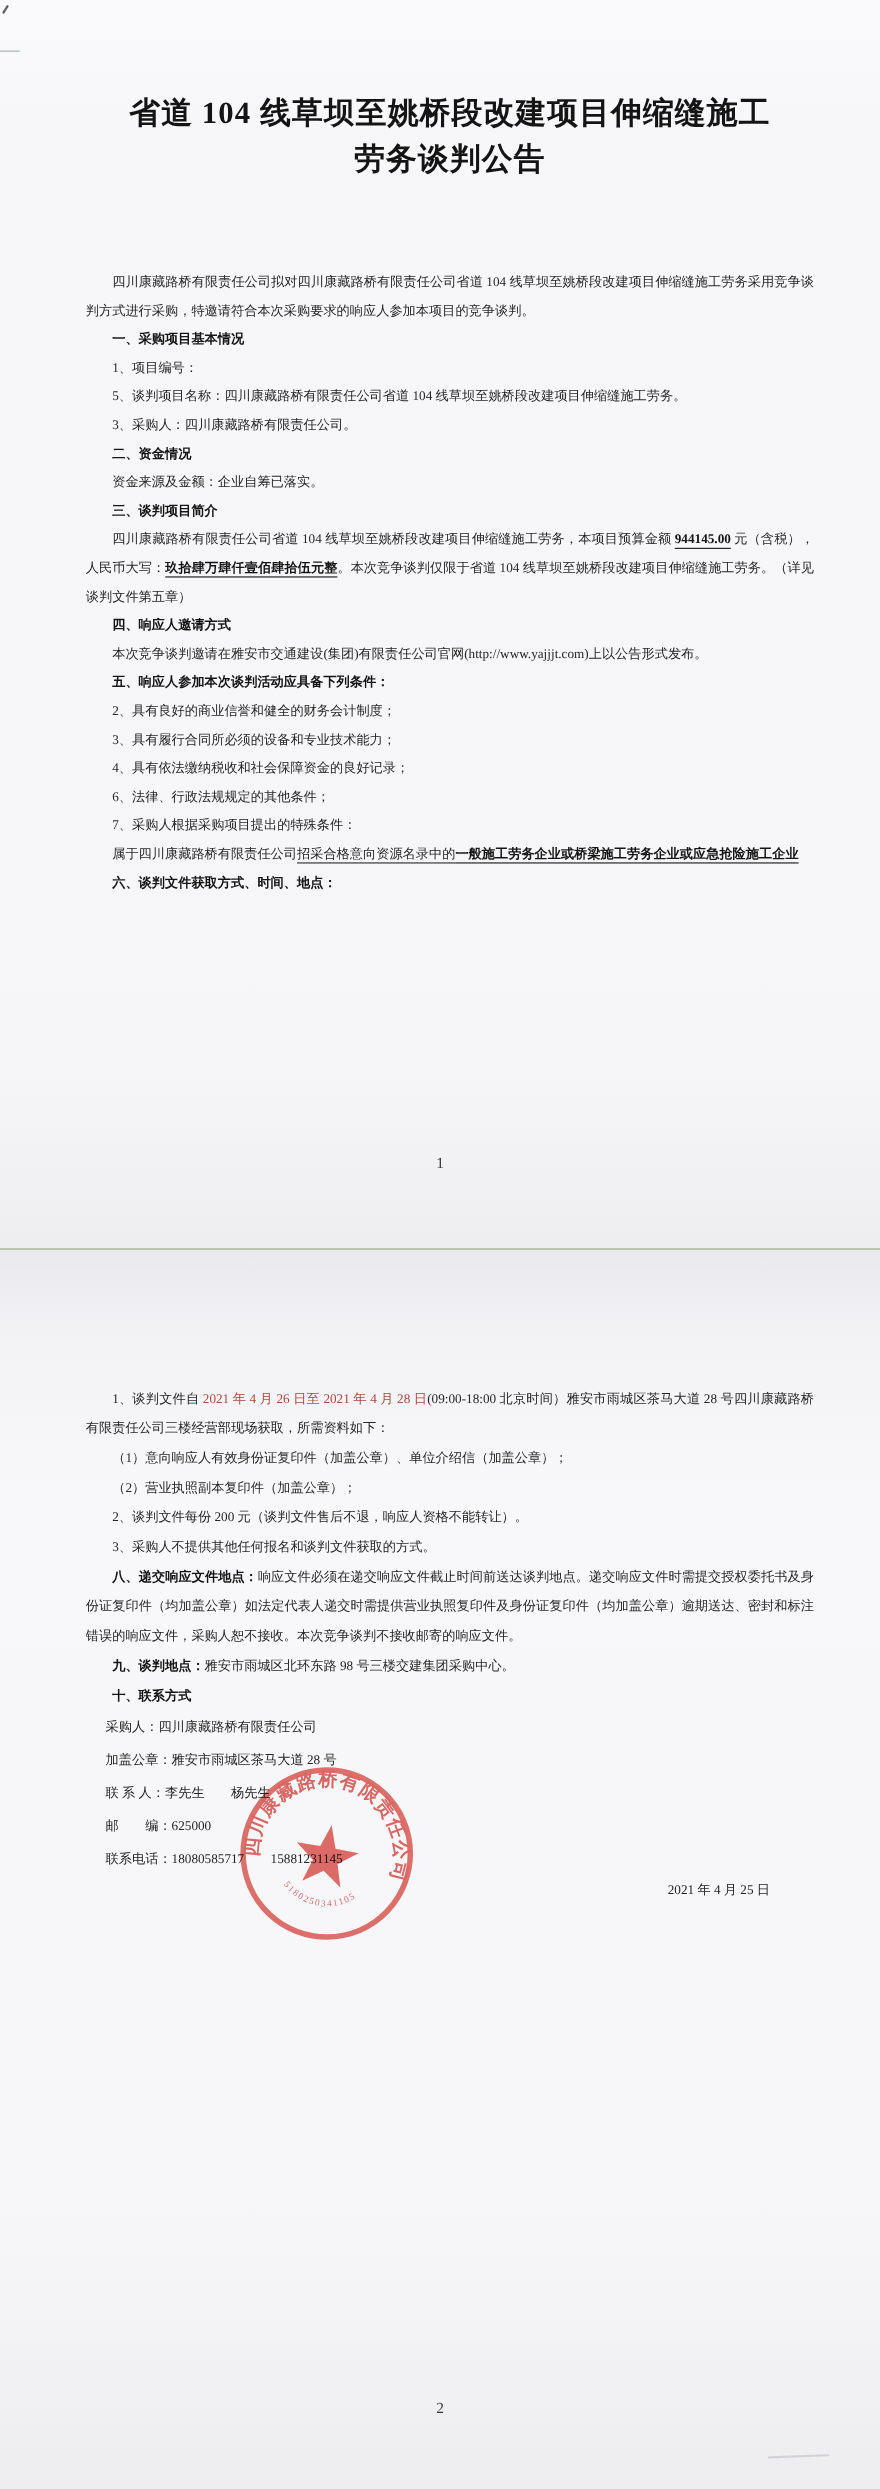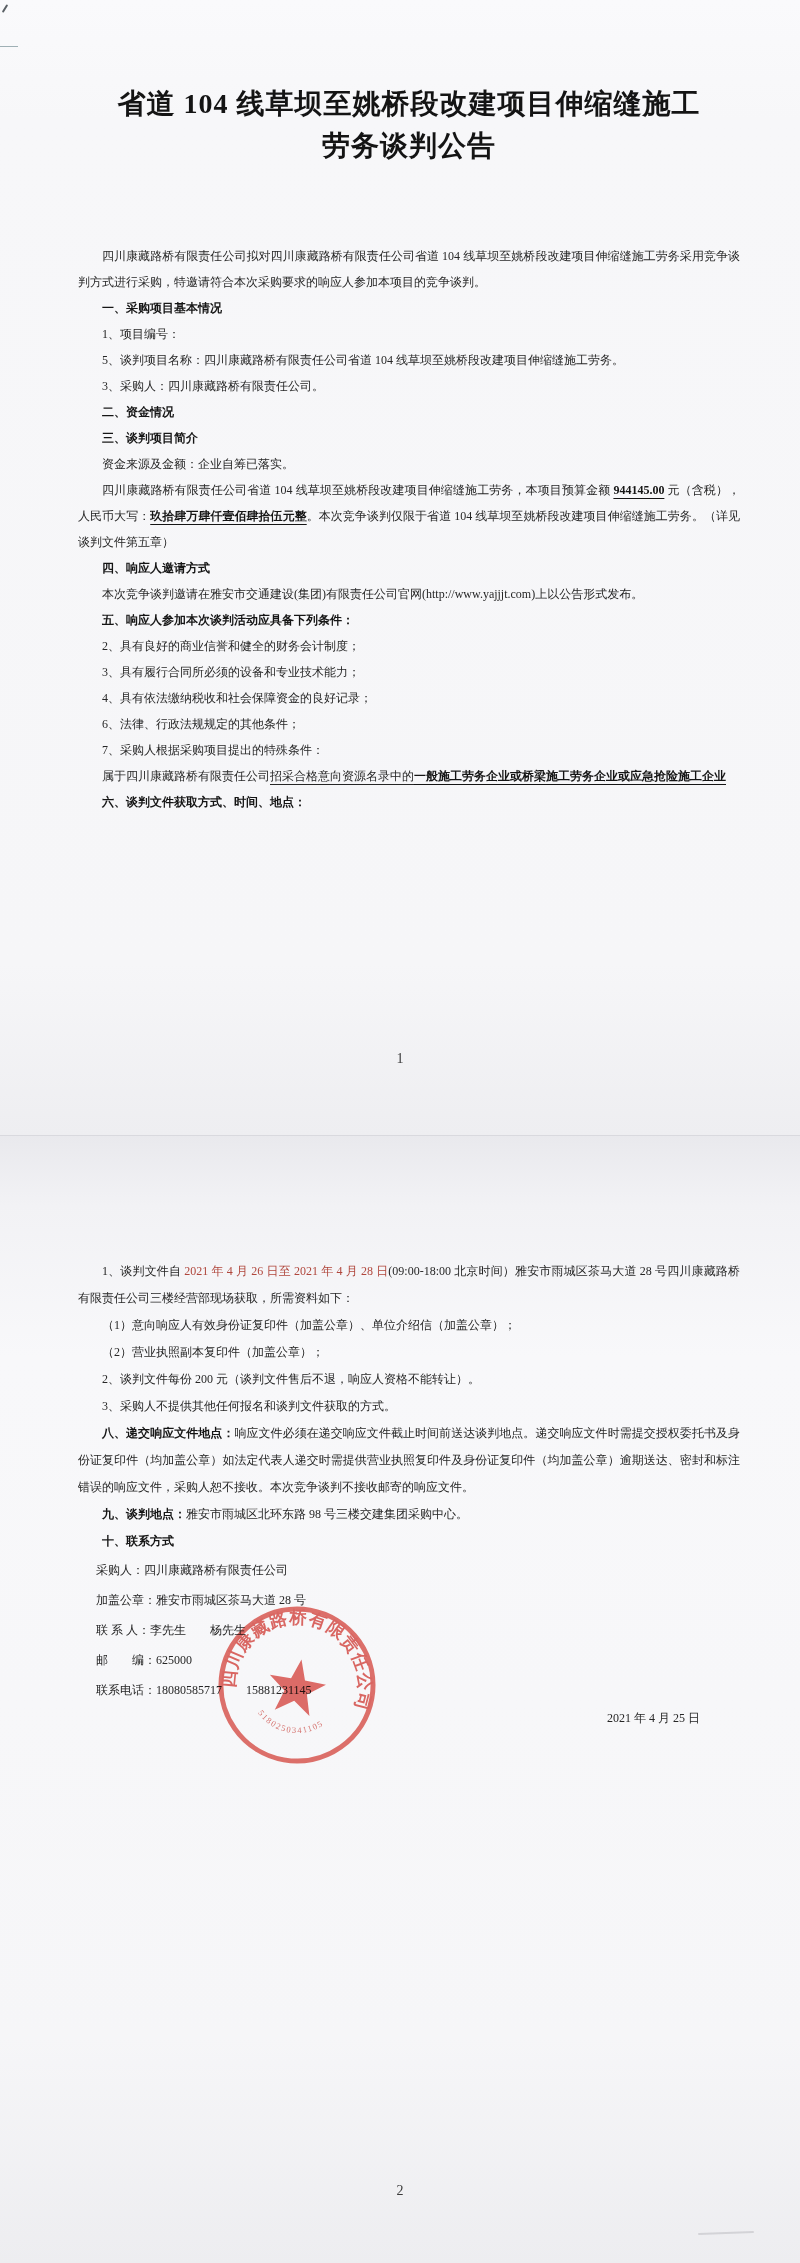--- a/index.html
+++ b/index.html
@@ -48,23 +48,23 @@
     </div>
 
     <p class="body ind">四川康藏路桥有限责任公司拟对四川康藏路桥有限责任公司省道 104 线草坝至姚桥段改建项目伸缩缝施工劳务采用竞争谈判方式进行采购，特邀请符合本次采购要求的响应人参加本项目的竞争谈判。</p>
 
     <p class="body ind head mt4">一、采购项目基本情况</p>
     <p class="body ind mt3">1、项目编号：</p>
     <p class="body ind mt3">5、谈判项目名称：四川康藏路桥有限责任公司省道 104 线草坝至姚桥段改建项目伸缩缝施工劳务。</p>
     <p class="body ind mt3">3、采购人：四川康藏路桥有限责任公司。</p>
 
     <p class="body ind head mt4">二、资金情况</p>
+    <p class="body ind mt3">资金来源及金额：企业自筹已落实。</p>
+
     <p class="body ind head mt4">三、谈判项目简介</p>
-
-    <p class="body ind mt3">资金来源及金额：企业自筹已落实。</p>
     <p class="body ind mt3"><span>四川康藏路桥有限责任公司省道 104 线草坝至姚桥段改建项目伸缩缝施工劳务，本项目预算金额 </span><span class="bu">944145.00</span><span> 元（含税），人民币大写：</span><span class="bu">玖拾肆万肆仟壹佰肆拾伍元整</span><span>。本次竞争谈判仅限于省道 104 线草坝至姚桥段改建项目伸缩缝施工劳务。（详见谈判文件第五章）</span></p>
 
     <p class="body ind head mt6">四、响应人邀请方式</p>
     <p class="body ind mt3">本次竞争谈判邀请在雅安市交通建设(集团)有限责任公司官网(http://www.yajjjt.com)上以公告形式发布。</p>
 
     <p class="body ind head mt6">五、响应人参加本次谈判活动应具备下列条件：</p>
     <p class="body ind mt3">2、具有良好的商业信誉和健全的财务会计制度；</p>
     <p class="body ind mt3">3、具有履行合同所必须的设备和专业技术能力；</p>
     <p class="body ind mt3">4、具有依法缴纳税收和社会保障资金的良好记录；</p>
     <p class="body ind mt3">6、法律、行政法规规定的其他条件；</p>

